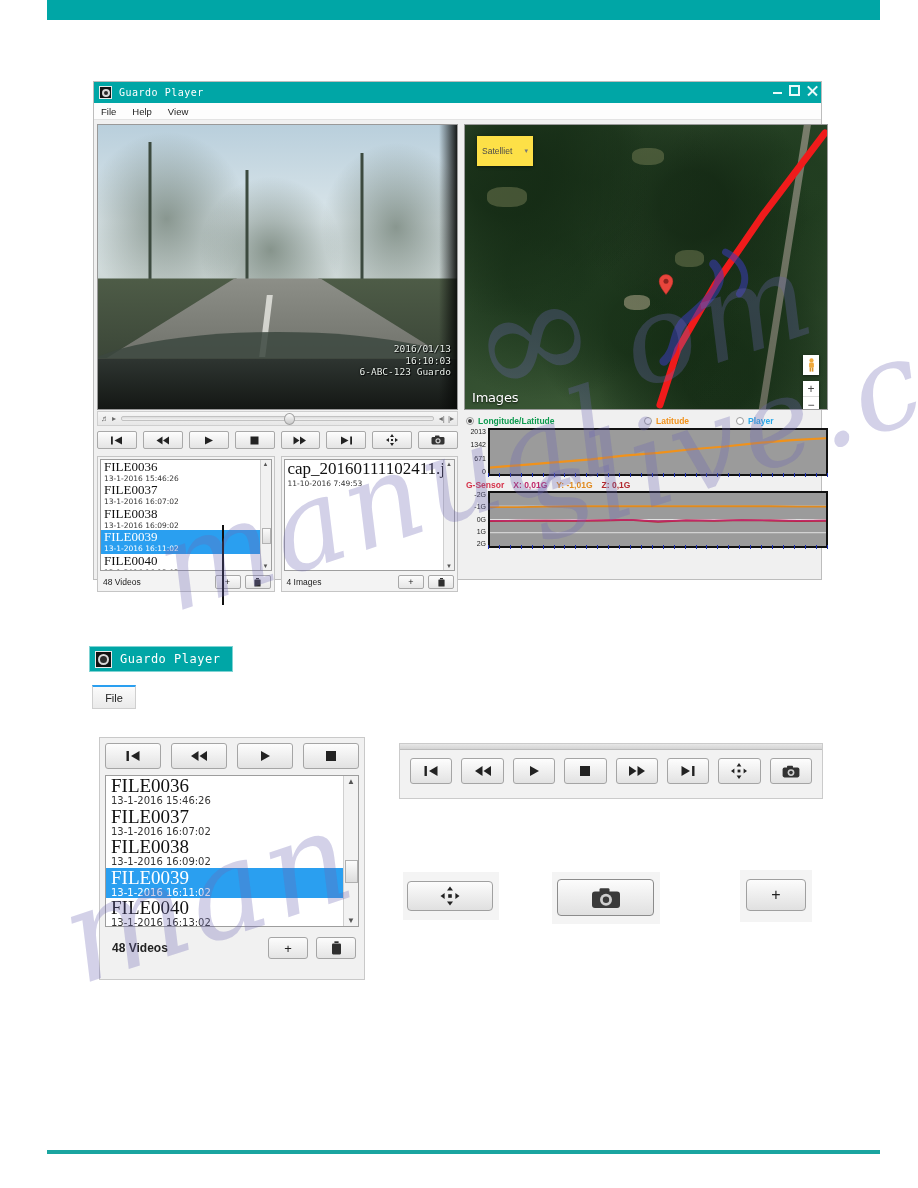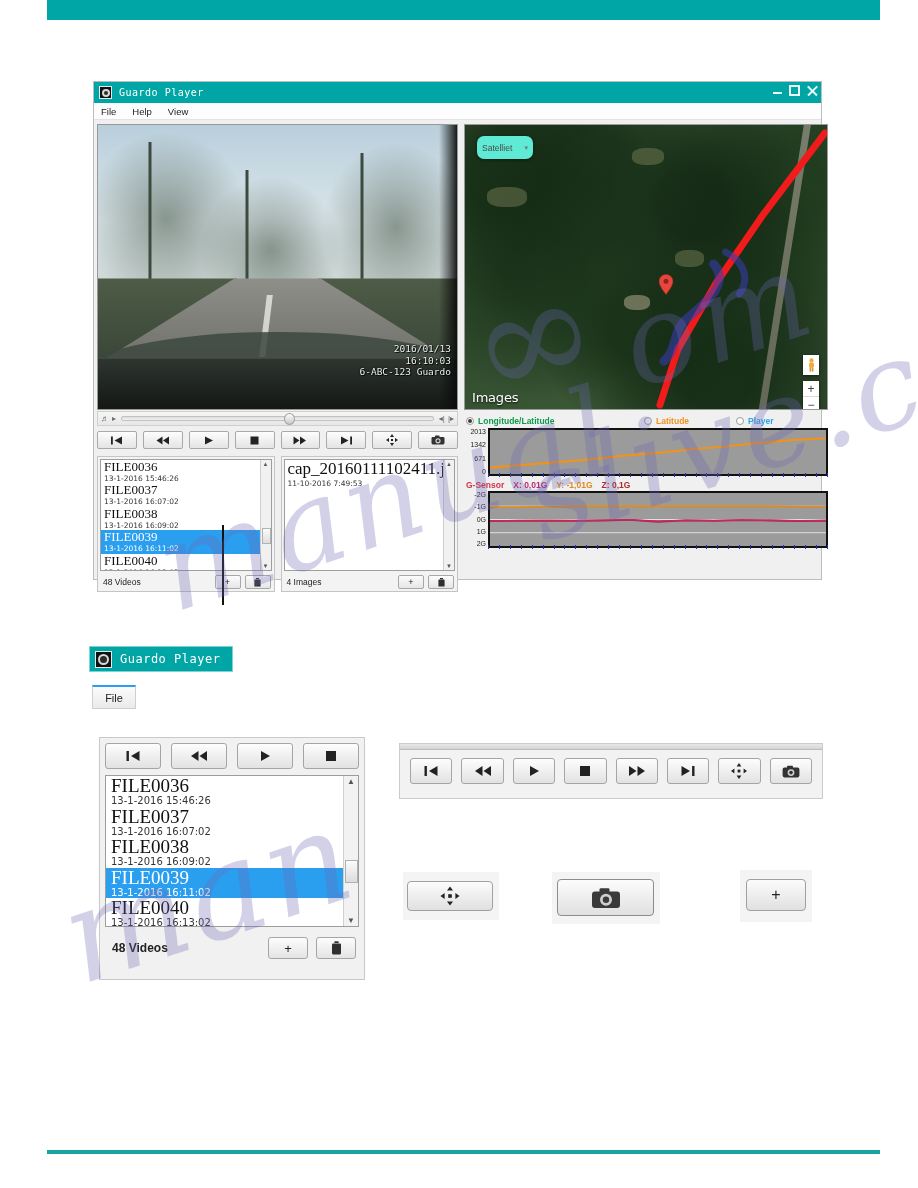--- a/index.html
+++ b/index.html
@@ -263,28 +263,27 @@
   .map-track {
     position: absolute; left: 0; top: 0; width: 100%; height: 100%;
   }
   .map-marker {
     position: absolute; left: 55.5%; top: 60%;
     width: 15px; height: 21px;
     transform: translate(-50%, -100%);
   }
   .map-type {
     position: absolute; left: 12px; top: 11px;
-    height: 23px; min-width: 56px;
-    background: #5eead4; color: #4a4a4a;
+    height: 30px; min-width: 56px;
+    background: #fde047; color: #4a4a4a;
     font-size: 8.5px;
     display: flex; align-items: center; justify-content: space-between;
     padding: 0 5px; gap: 9px;
     box-shadow: 0 1px 3px rgba(0,0,0,.45);
     cursor: pointer;
-    border-radius: 7px;
   }
   .map-type .caret { font-size: 7px; color: #777; }
   .google-logo {
     position: absolute; left: 7px; bottom: 4px;
     color: #fff; font-size: 13px;
     font-family: "DejaVu Sans", sans-serif;
     text-shadow: 0 1px 2px rgba(0,0,0,.8);
     letter-spacing: -.2px;
   }
   .pegman {

